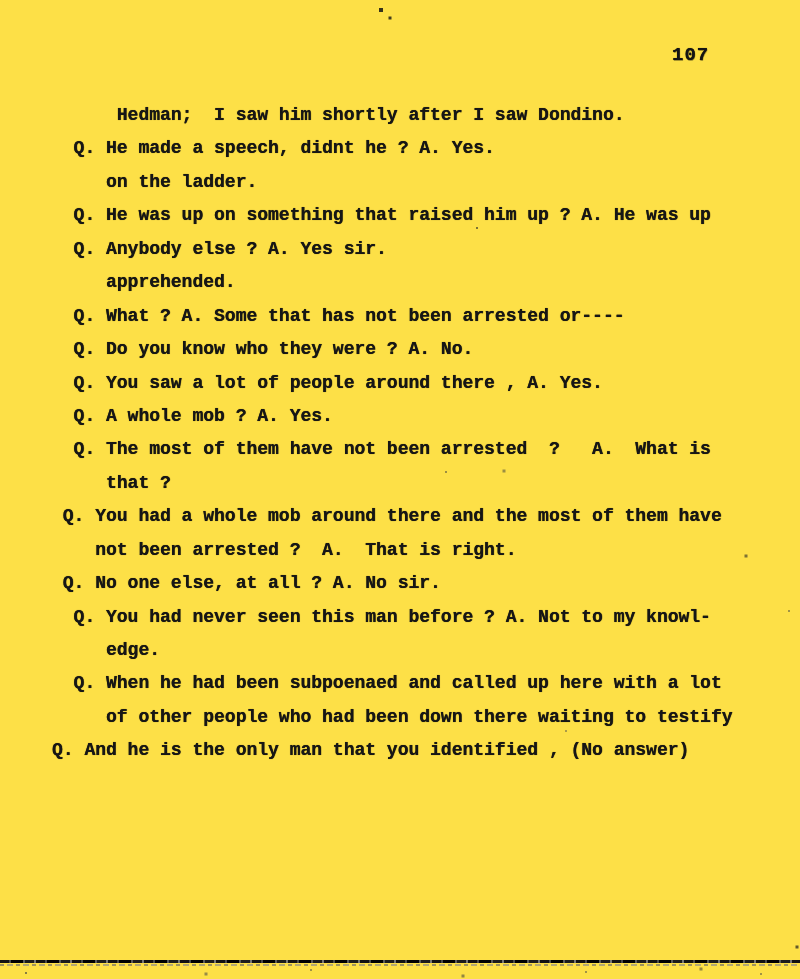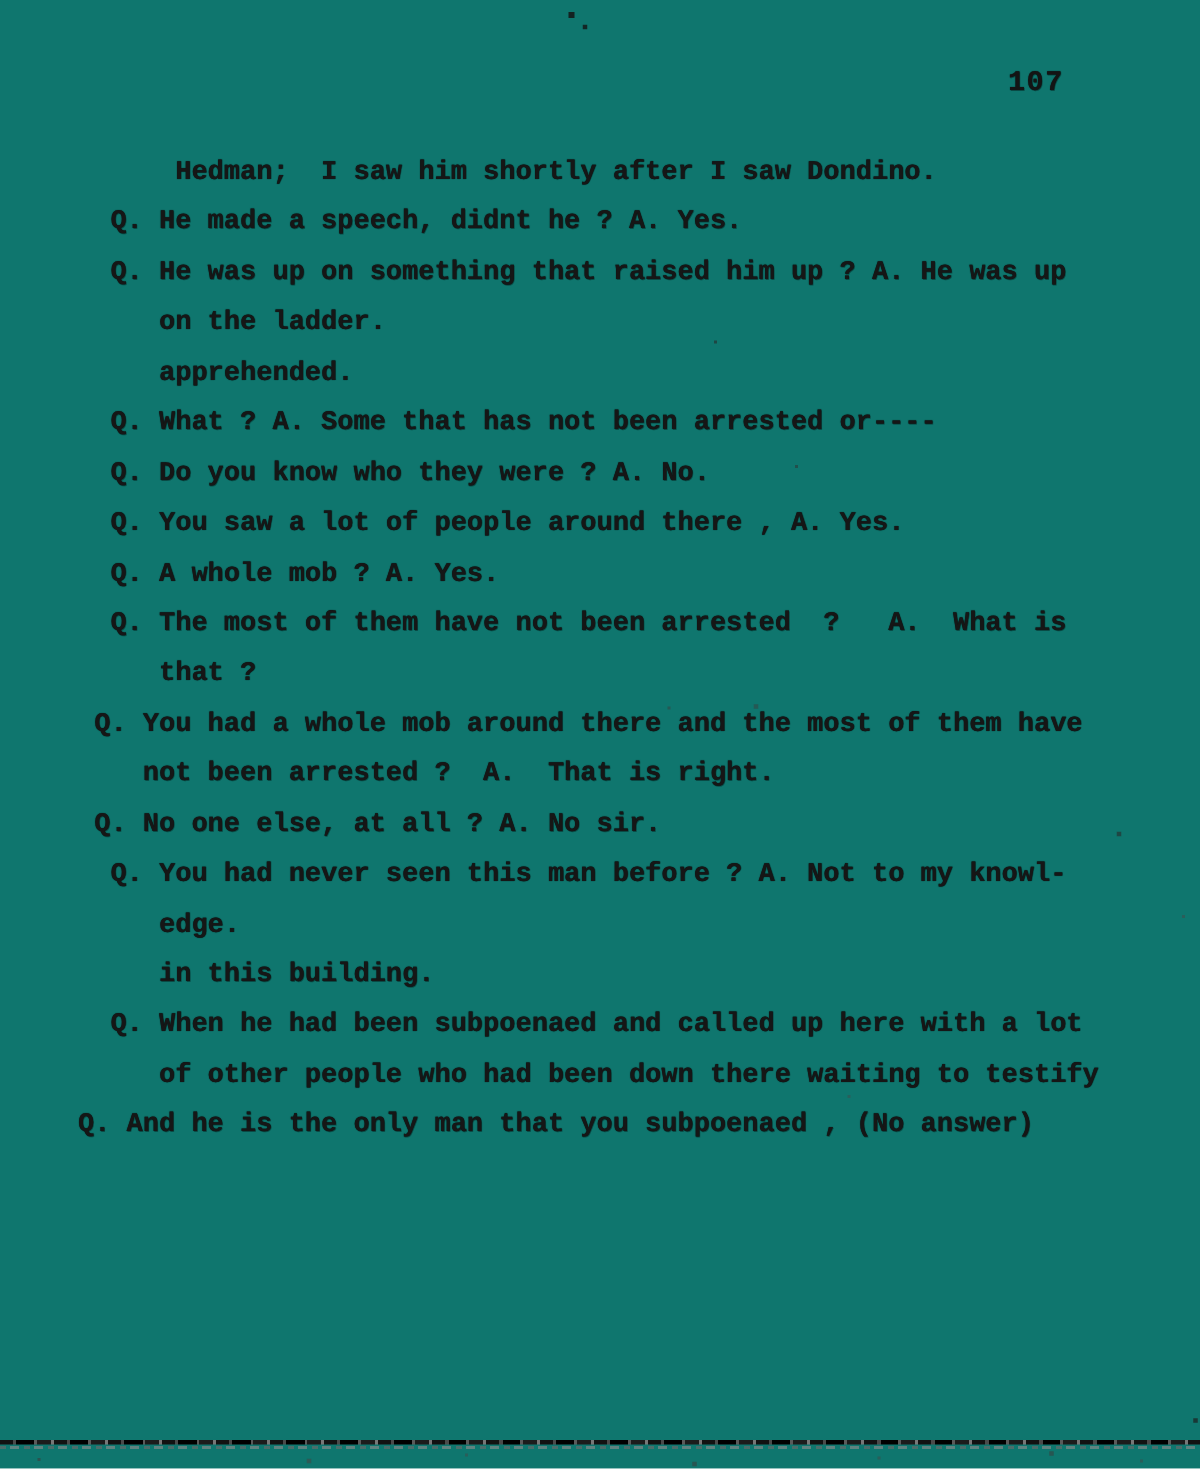--- a/index.html
+++ b/index.html
@@ -4,21 +4,21 @@
 <style>
   html, body {
     margin: 0;
     padding: 0;
     background: #ffffff;
   }
   .page {
     position: relative;
     width: 800px;
     height: 979px;
-    background: #0f766e;
+    background: #fde047;
     overflow: hidden;
     font-family: "Liberation Mono", "DejaVu Sans Mono", monospace;
     text-decoration: underline;
   }
   .page-number {
     position: absolute;
     left: 672px;
     top: 44px;
     font-size: 19px;
     font-weight: 700;
@@ -100,37 +100,37 @@
 </head>
 <body>
 
 <div class="page">
 
   <div class="page-number">107</div>
 
   <div class="transcript">
     <div class="tline">      Hedman;  I saw him shortly after I saw Dondino.</div>
     <div class="tline">  Q. He made a speech, didnt he ? A. Yes.</div>
+    <div class="tline">     on the ladder.</div>
     <div class="tline">  Q. He was up on something that raised him up ? A. He was up</div>
-    <div class="tline">     on the ladder.</div>
+    <div class="tline">  Q. Anybody else ? A. Yes sir.</div>
     <div class="tline">     apprehended.</div>
     <div class="tline">  Q. What ? A. Some that has not been arrested or----</div>
     <div class="tline">  Q. Do you know who they were ? A. No.</div>
     <div class="tline">  Q. You saw a lot of people around there , A. Yes.</div>
     <div class="tline">  Q. A whole mob ? A. Yes.</div>
     <div class="tline">  Q. The most of them have not been arrested  ?   A.  What is</div>
     <div class="tline">     that ?</div>
     <div class="tline"> Q. You had a whole mob around there and the most of them have</div>
     <div class="tline">    not been arrested ?  A.  That is right.</div>
     <div class="tline"> Q. No one else, at all ? A. No sir.</div>
     <div class="tline">  Q. You had never seen this man before ? A. Not to my knowl-</div>
     <div class="tline">     edge.</div>
-    <div class="tline">     in this building.</div>
     <div class="tline">  Q. When he had been subpoenaed and called up here with a lot</div>
     <div class="tline">     of other people who had been down there waiting to testify</div>
-    <div class="tline">Q. And he is the only man that you subpoenaed , (No answer)</div>
+    <div class="tline">Q. And he is the only man that you identified , (No answer)</div>
   </div>
 
   <div class="scanline-main"></div>
   <div class="scanline-sub"></div>
   <div class="speckles"></div>
 
 </div>
 
 </body></html>

